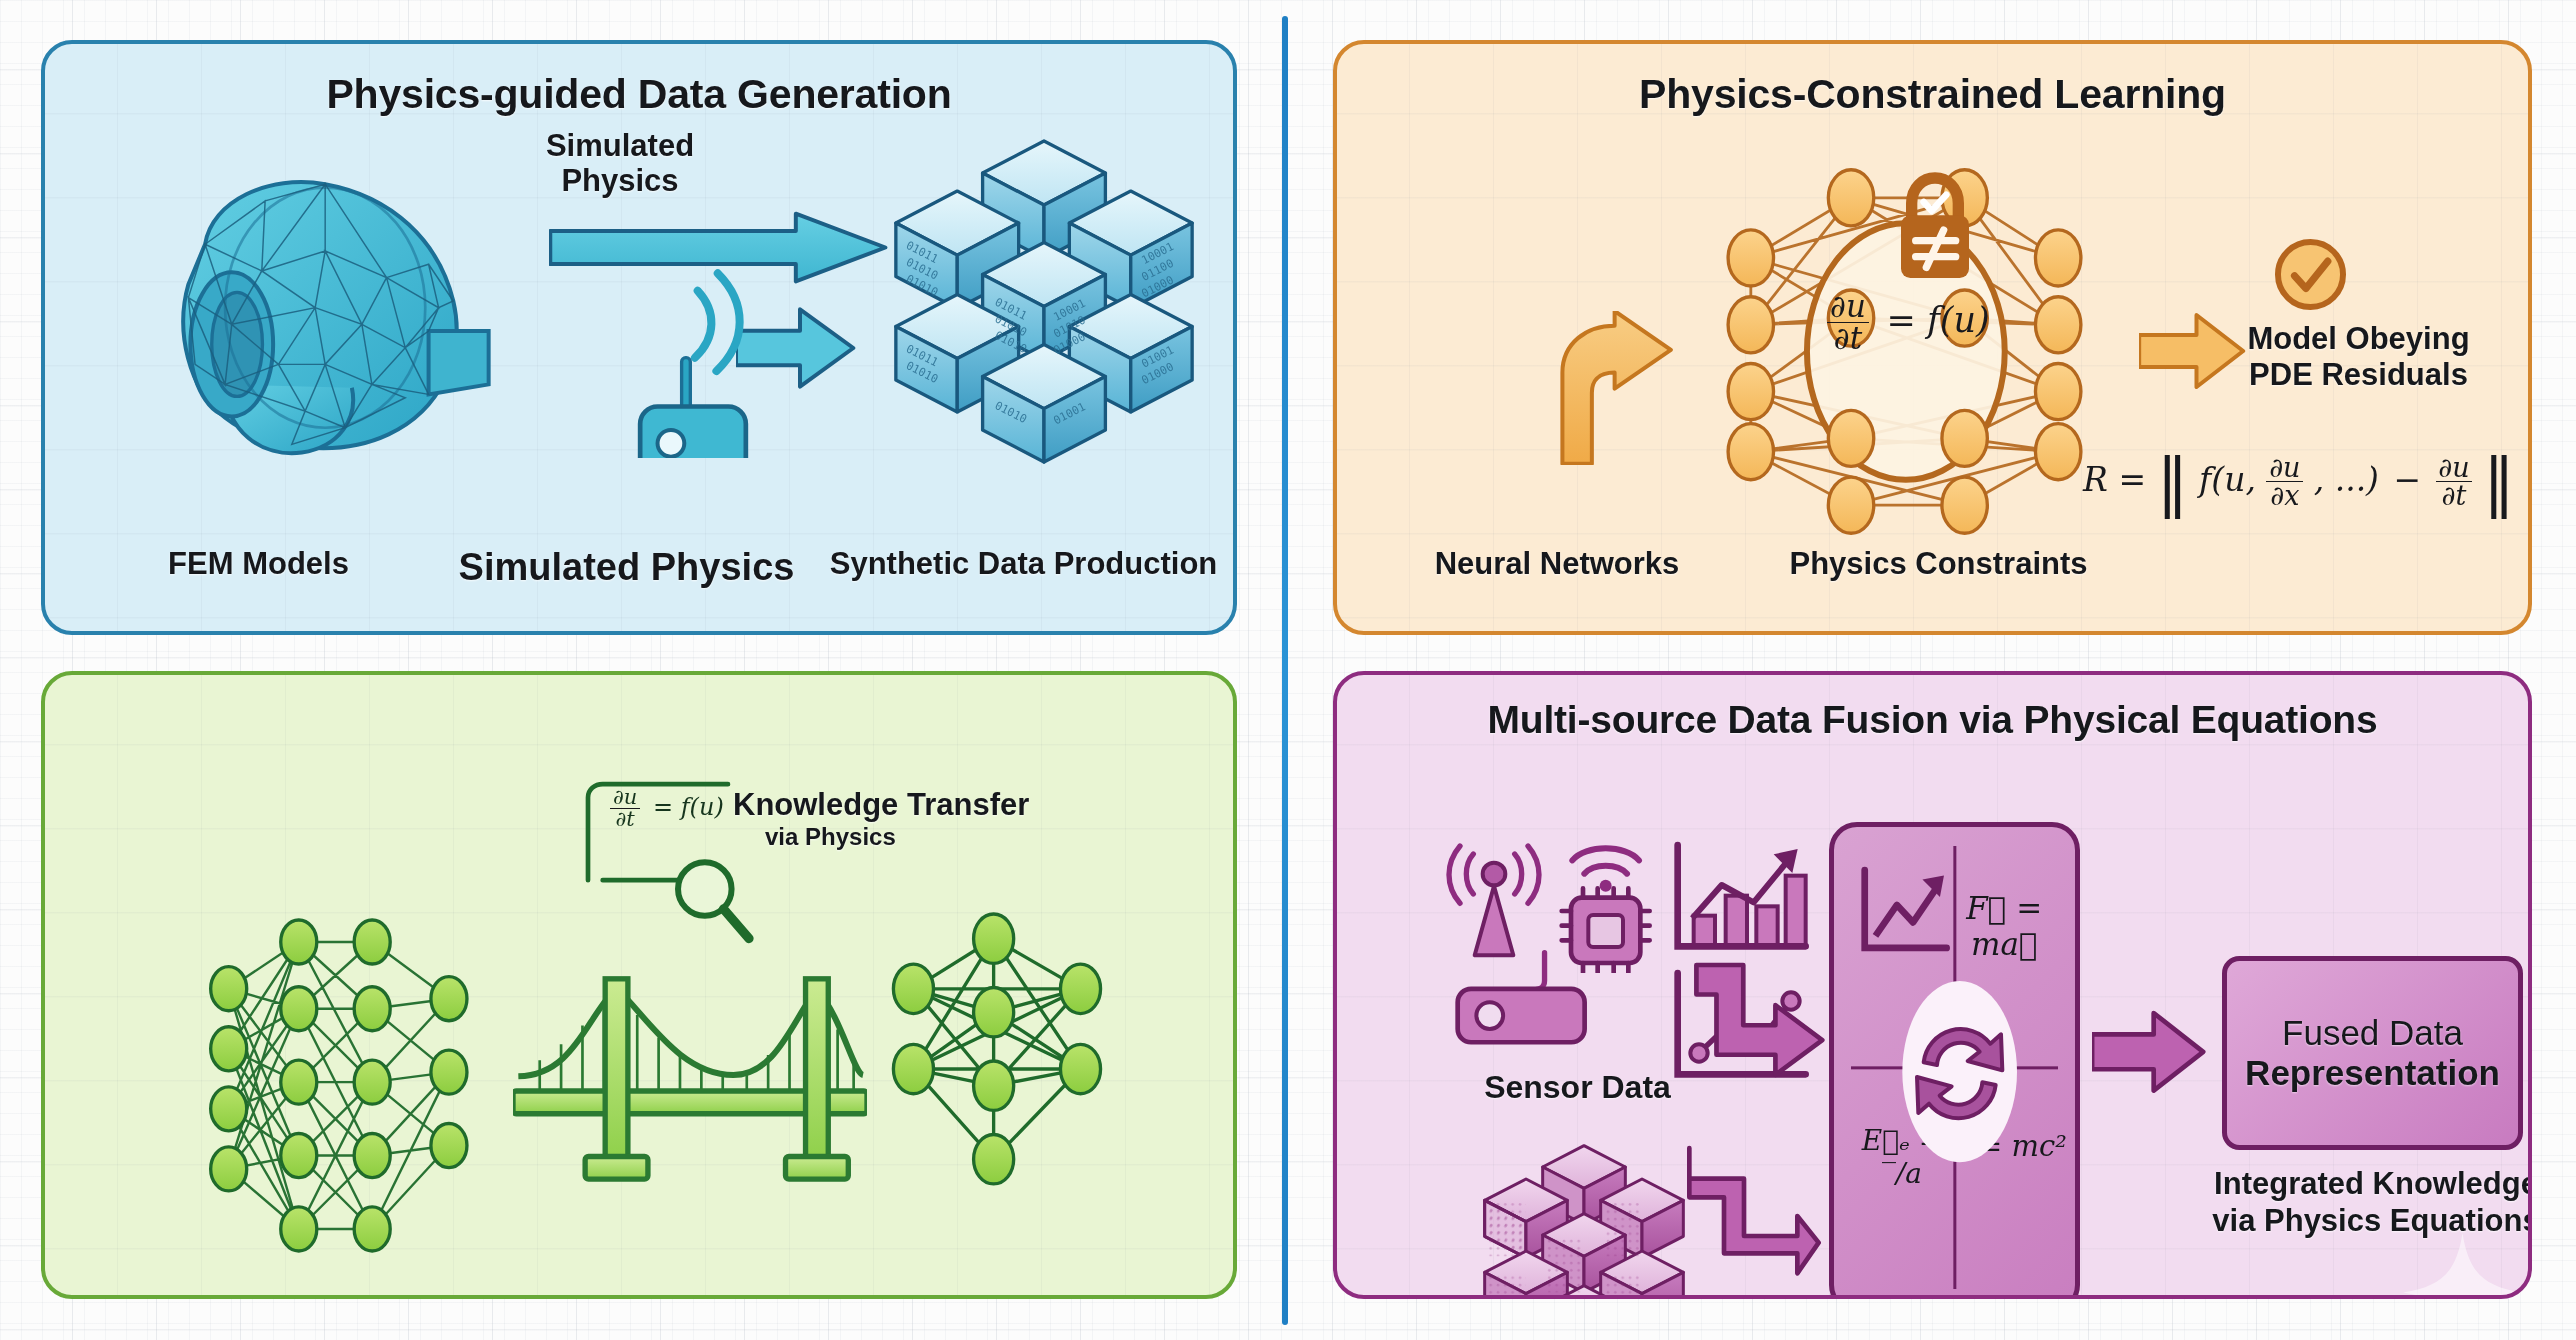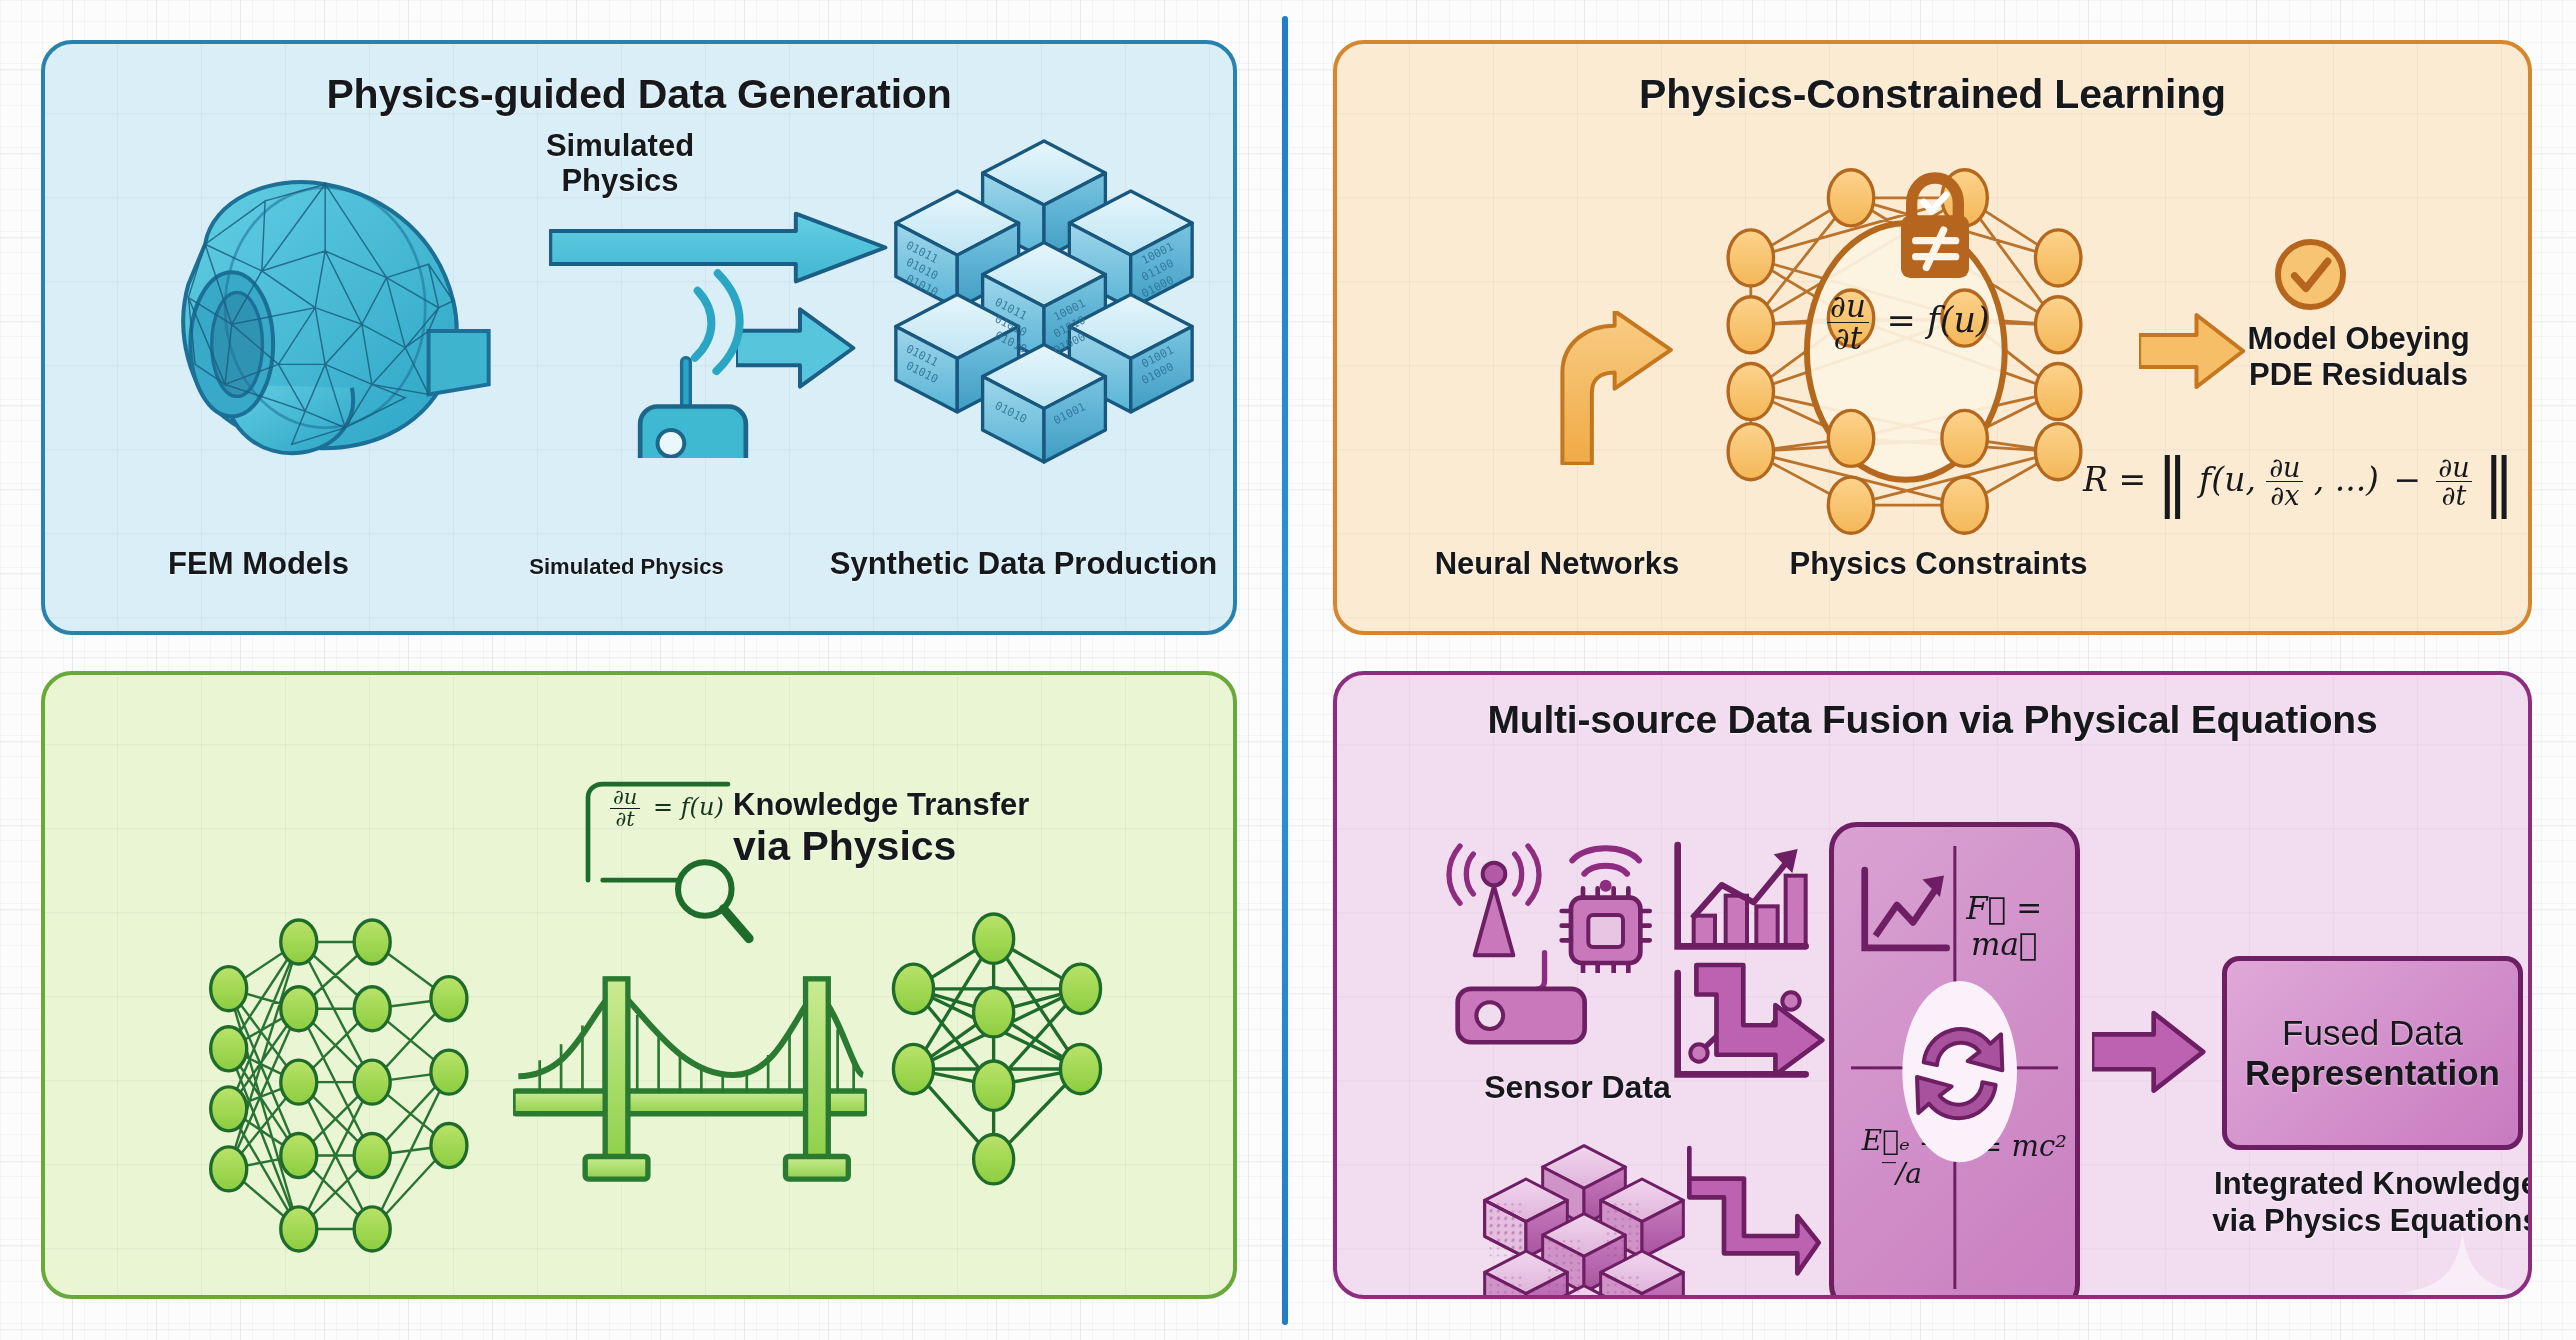--- a/index.html
+++ b/index.html
@@ -217,21 +217,21 @@
       <text x="42" y="345" transform="rotate(27 42 345)">01011</text>
       <text x="42" y="370" transform="rotate(27 42 370)">01010</text>
       <text x="175" y="430" transform="rotate(27 175 430)">01010</text>
       <text x="268" y="455" transform="rotate(-27 268 455)">01001</text>
       <text x="400" y="370" transform="rotate(-27 400 370)">01001</text>
       <text x="400" y="395" transform="rotate(-27 400 395)">01000</text>
     </g>
   </svg>
 
   <div class="cap" style="left:40px;top:502px;width:347px;font-size:31px;">FEM Models</div>
-  <div class="cap" style="left:381px;top:502px;width:401px;font-size:22px;margin-top:8px;">Simulated Physics</div>
+  <div class="cap" style="left:381px;top:502px;width:401px;font-size:38px;">Simulated Physics</div>
   <div class="cap" style="left:768px;top:502px;width:421px;font-size:31px;">Synthetic Data Production</div>
 </div>
 
 <div class="panel p-orange" style="left:1333px;top:40px;width:1199px;height:595px;">
   <div class="pshade"></div>
 
   <div class="ptitle" style="top:27px;font-size:41px;">Physics-Constrained Learning</div>
 
   <svg style="position:absolute;left:220px;top:267px;" width="134" height="154" viewBox="0 0 200 230">
     <defs>
@@ -389,21 +389,21 @@
       <span class="den">∂t</span>
     </span>
     <span style="margin-left:5.3px;">= f(u)</span>
   </div>
   <svg style="position:absolute;left:625px;top:179px;" width="87" height="94" viewBox="0 0 130 140">
     <circle cx="52" cy="52" r="40" fill="#eaf6d8" stroke="#1f6b2b" stroke-width="9"></circle>
     <path d="M80 82 L118 126" stroke="#1f6b2b" stroke-width="14" stroke-linecap="round"></path>
   </svg>
 
   <div class="lbl" style="left:688px;top:112px;width:401px;font-size:31px;text-align:left;">Knowledge Transfer</div>
-  <div class="lbl" style="left:688px;top:148px;width:401px;font-size:41px;text-align:left;">via Physics</div>
+  <div class="lbl" style="left:720px;top:148px;width:401px;font-size:24px;text-align:left;">via Physics</div>
 
   <svg style="position:absolute;left:468px;top:261px;" width="354" height="274" viewBox="0 0 530 410">
     <defs>
         <linearGradient id="bg1" x1="0" y1="0" x2="0" y2="1">
       <stop offset="0" stop-color="#cbeb92"></stop>
           <stop offset="1" stop-color="#8fd04a"></stop>
         </linearGradient>
       </defs>
     <path d="M8 210 C92 208 110 120 155 78 C200 120 250 208 330 208 C395 208 420 122 455 80
              C492 122 510 205 524 208" fill="none" stroke="#2b7a32" stroke-width="9"></path>

